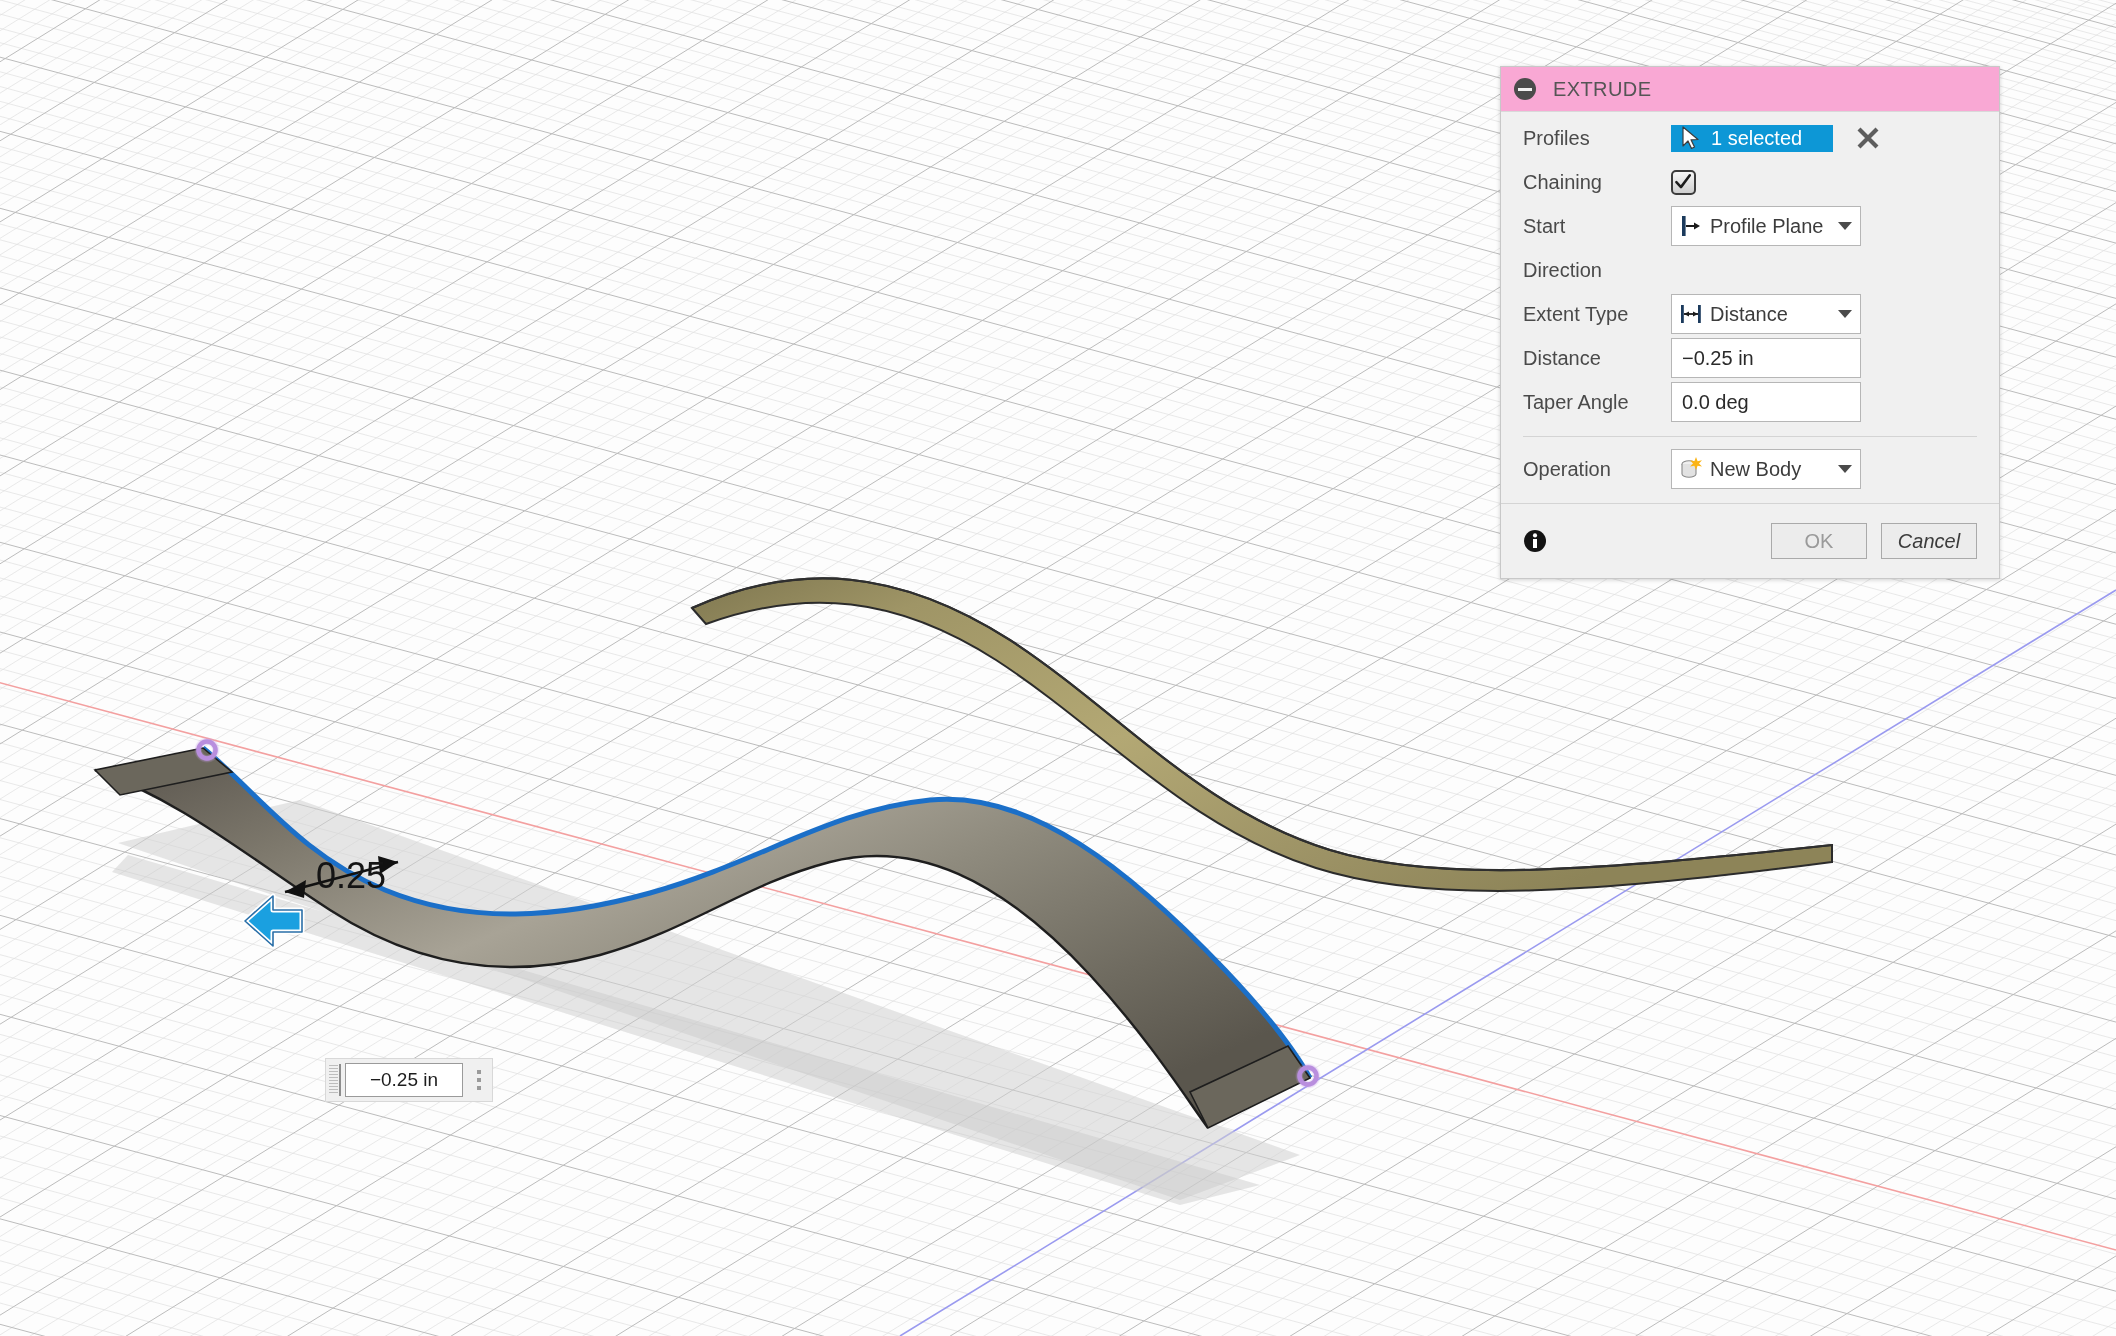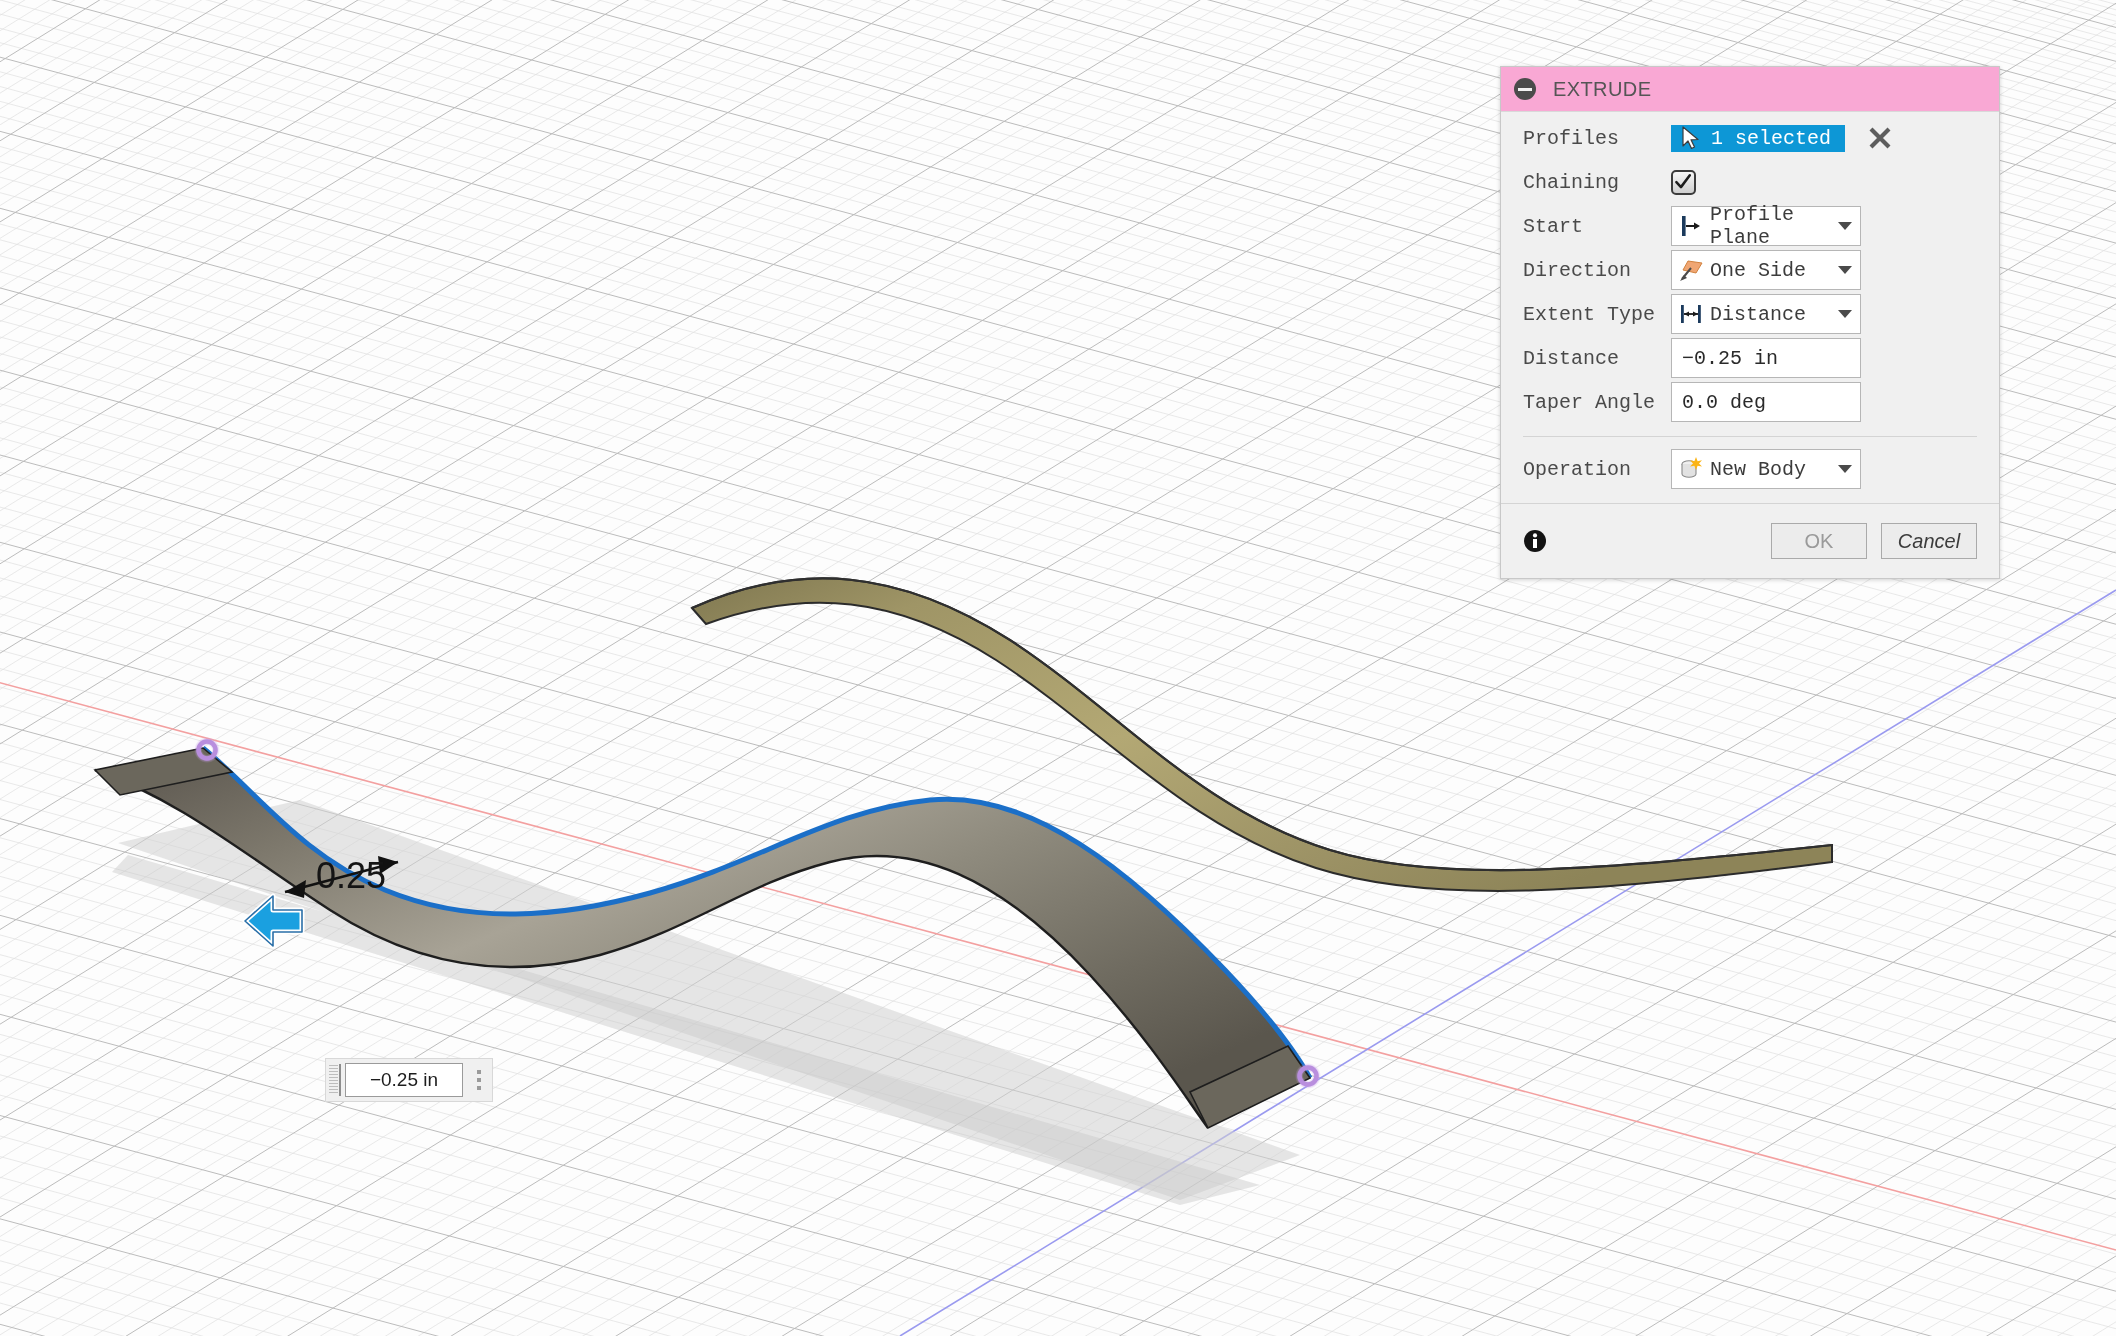--- a/index.html
+++ b/index.html
@@ -118,21 +118,21 @@
     width: 14px; height: 3px;
     background: #f2f2f2;
   }
   #dialog-title {
     margin-left: 17px;
     font-size: 20px;
     letter-spacing: 0.4px;
     color: #555;
   }
 
-  .dialog-body { padding: 4px 0 2px 0; font-family: Liberation Mono, monospace; }
+  .dialog-body { padding: 4px 0 2px 0; }
 
   .row {
     display: flex;
     align-items: center;
     min-height: 44px;
     padding: 0 22px 0 22px;
   }
   .row-label {
     width: 148px;
     flex: 0 0 148px;
@@ -801,31 +801,20 @@
               <polygon points="22,13 16,9.5 16,16.5" fill="#1b1b1b"></polygon>
             </svg>
             <span class="ctext">Profile Plane</span>
             <span class="caret"></span>
           </div>
         </div>
       </div>
 
       <div class="row">
         <div class="row-label">Direction</div>
-        <div class="row-control">
-          <div class="combo">
-            <svg class="ico" viewBox="0 0 26 26">
-              <polygon points="10,4 24,6 18,16 5,13" fill="#f0a673" stroke="#d1823f" stroke-width="1"></polygon>
-              <line x1="13" y1="11" x2="4" y2="22" stroke="#4a4a4a" stroke-width="2"></line>
-              <polygon points="2,24 9,21 6,18" fill="#4a4a4a"></polygon>
-            </svg>
-            <span class="ctext">One Side</span>
-            <span class="caret"></span>
-          </div>
-        </div>
       </div>
 
       <div class="row">
         <div class="row-label">Extent Type</div>
         <div class="row-control">
           <div class="combo">
             <svg class="ico" viewBox="0 0 26 26">
               <rect x="3" y="4" width="2.8" height="18" fill="#1b3a5c"></rect>
               <rect x="20" y="4" width="2.8" height="18" fill="#1b3a5c"></rect>
               <line x1="6" y1="13" x2="20" y2="13" stroke="#1b1b1b" stroke-width="1.8"></line>

